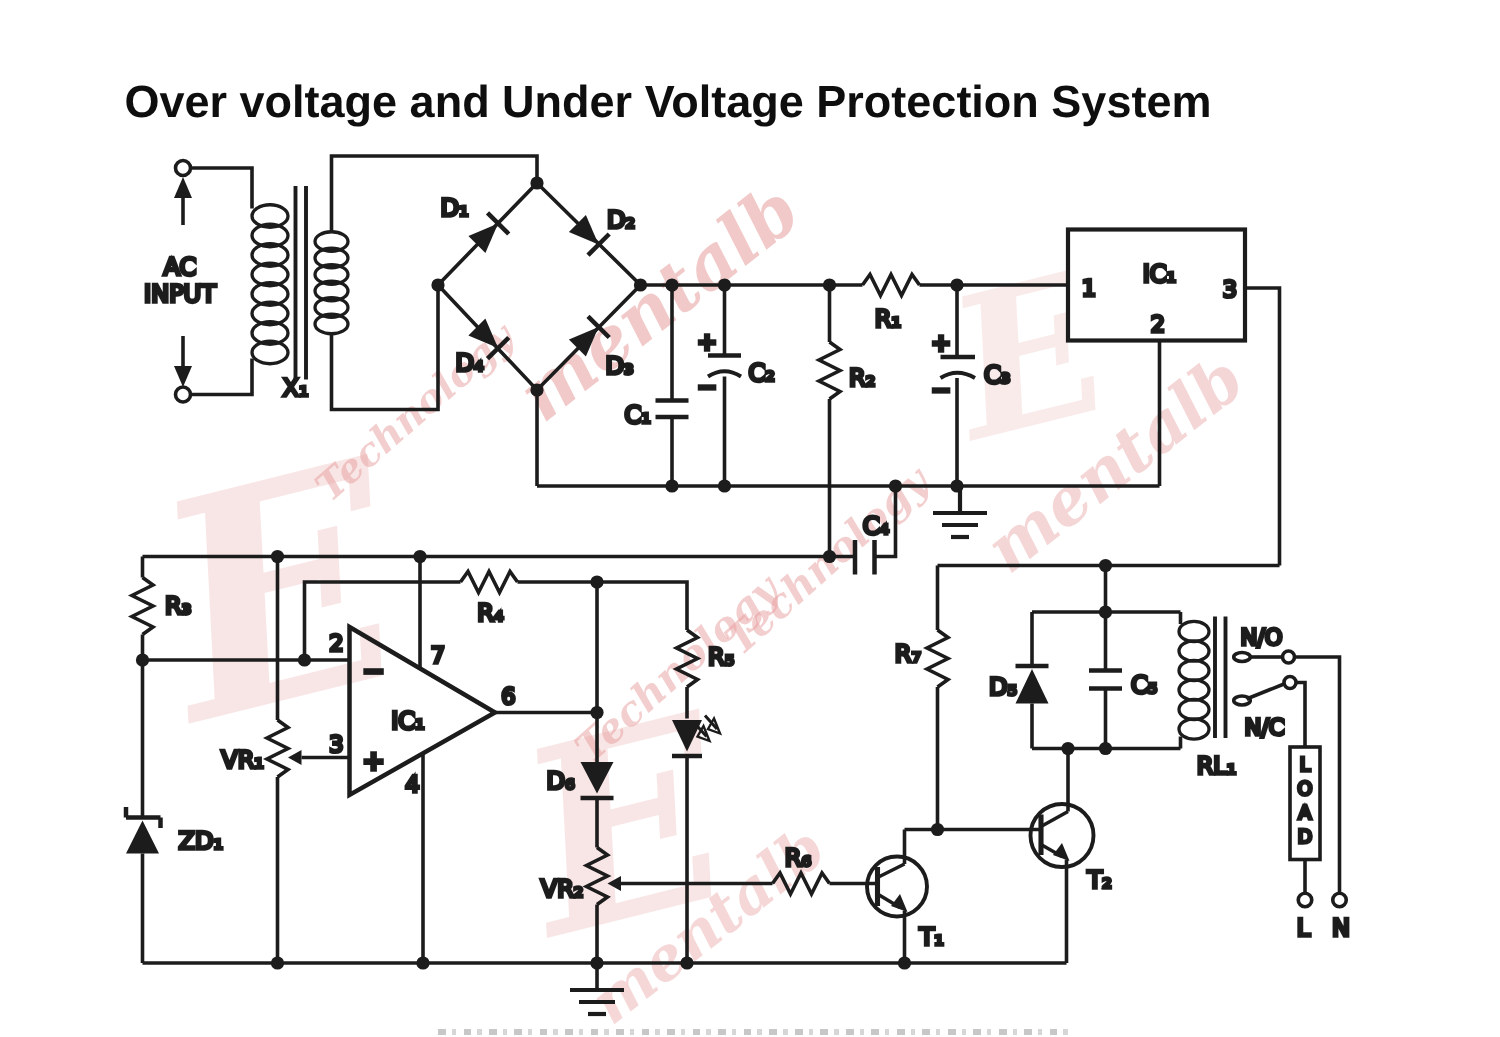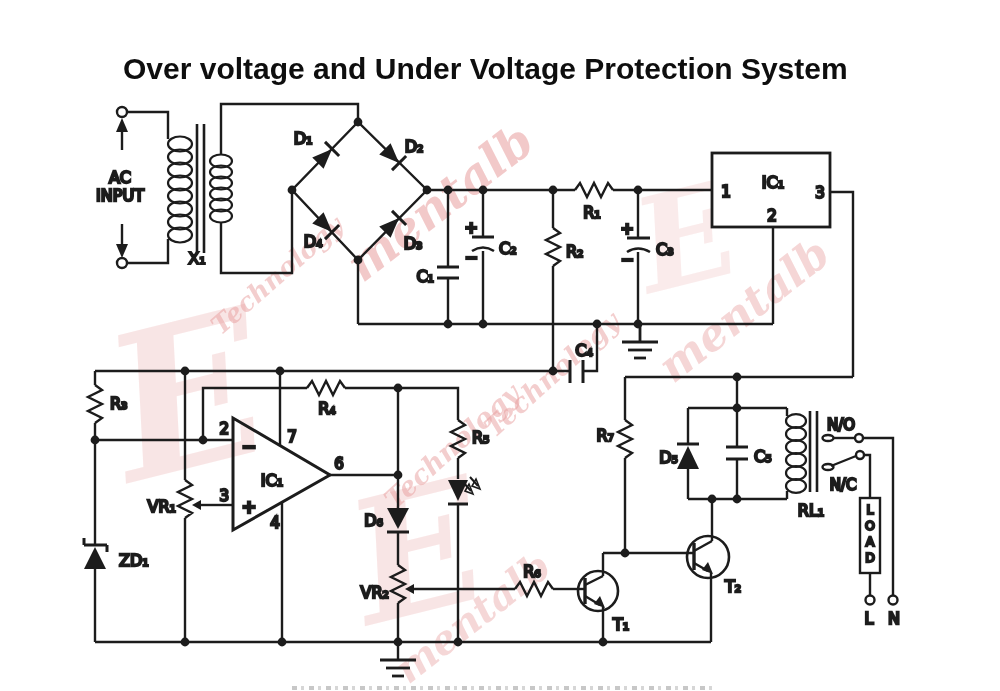--- a/index.html
+++ b/index.html
@@ -1,19 +1,19 @@
 <!DOCTYPE html>
 <html><head>
 <meta charset="utf-8">
 <style>
   html,body{margin:0;padding:0;background:#ffffff;}
   #stage{position:relative;width:1000px;height:691px;background:#ffffff;overflow:hidden;
          font-family:"DejaVu Sans",sans-serif;}
   #title{position:absolute;left:83px;top:52px;font-family:"Liberation Sans","DejaVu Sans",sans-serif;
-         font-weight:700;font-size:30px;color:#0e0e0e;letter-spacing:0px;white-space:nowrap;margin-left:40px;}
+         font-weight:700;font-size:30px;color:#0e0e0e;letter-spacing:0px;white-space:nowrap;}
   .wm{position:absolute;font-family:"DejaVu Serif",serif;font-style:italic;font-weight:700;
       color:#e89e9e;pointer-events:none;white-space:nowrap;transform-origin:left top;}
   #svgroot{position:absolute;left:0;top:0;}
   svg text{font-family:"DejaVu Sans",sans-serif;fill:#1c1c1c;}
   .lbl{font-size:16px;}
   .pin{font-size:15px;}
   .sign{font-size:16px;font-weight:700;}
   .big{font-size:18px;font-weight:700;}
   .sm{font-size:12.5px;}
   #caption-sliver{position:absolute;left:292px;top:686px;width:424px;height:4px;opacity:.55;

